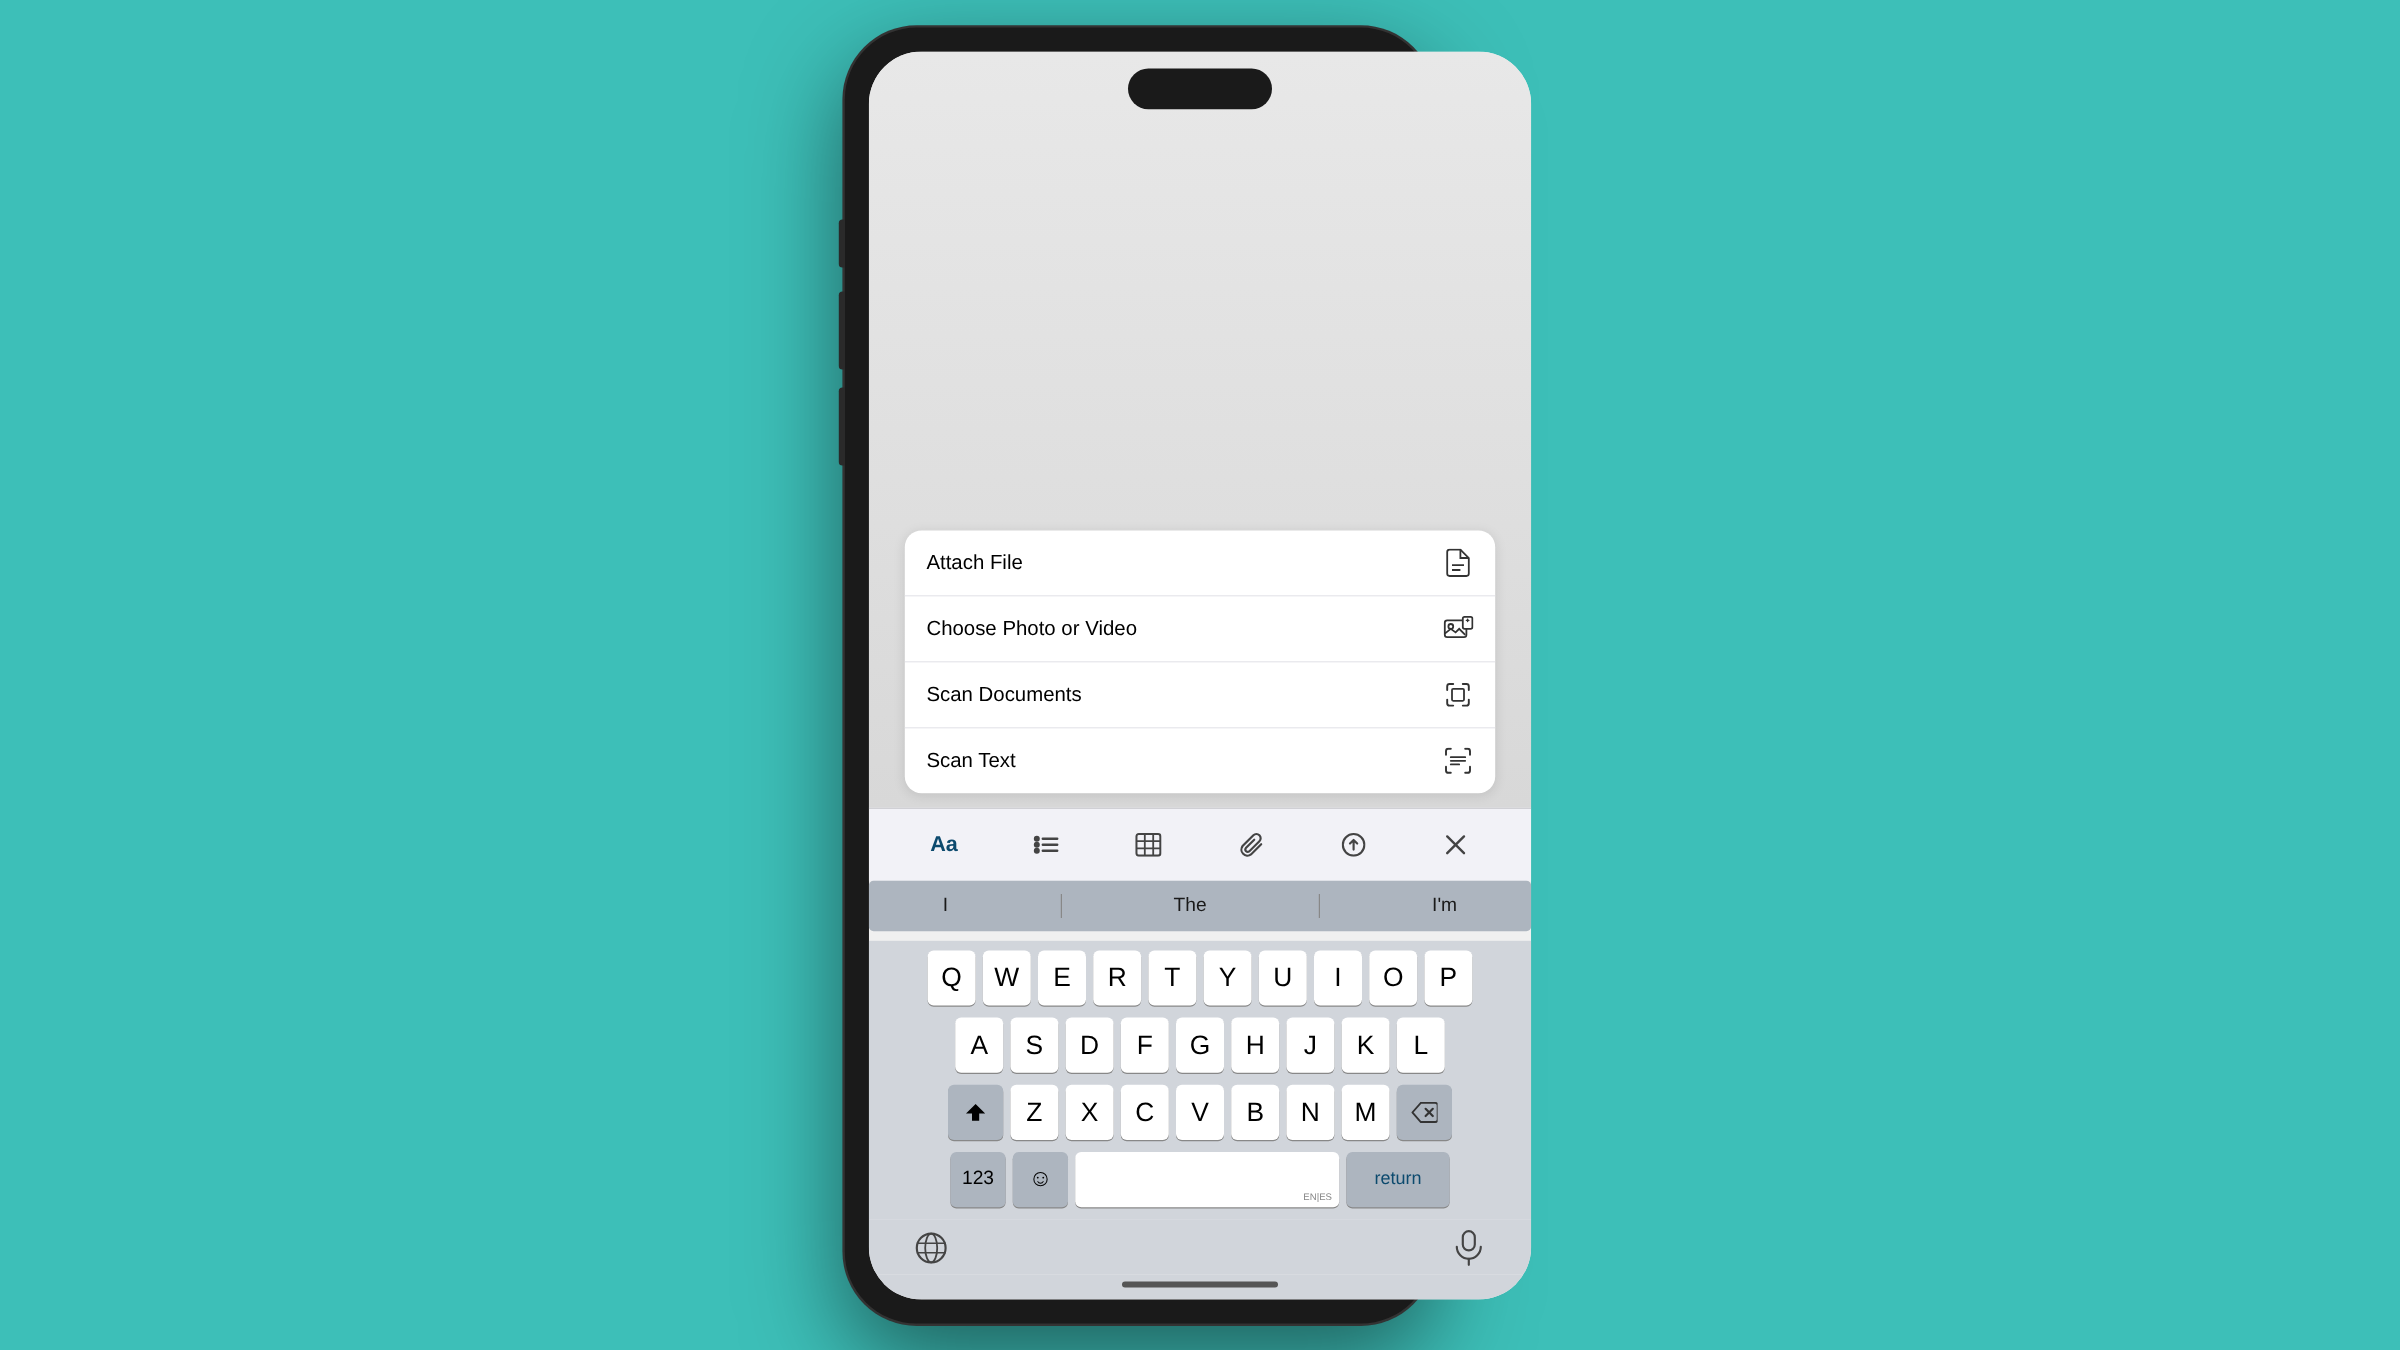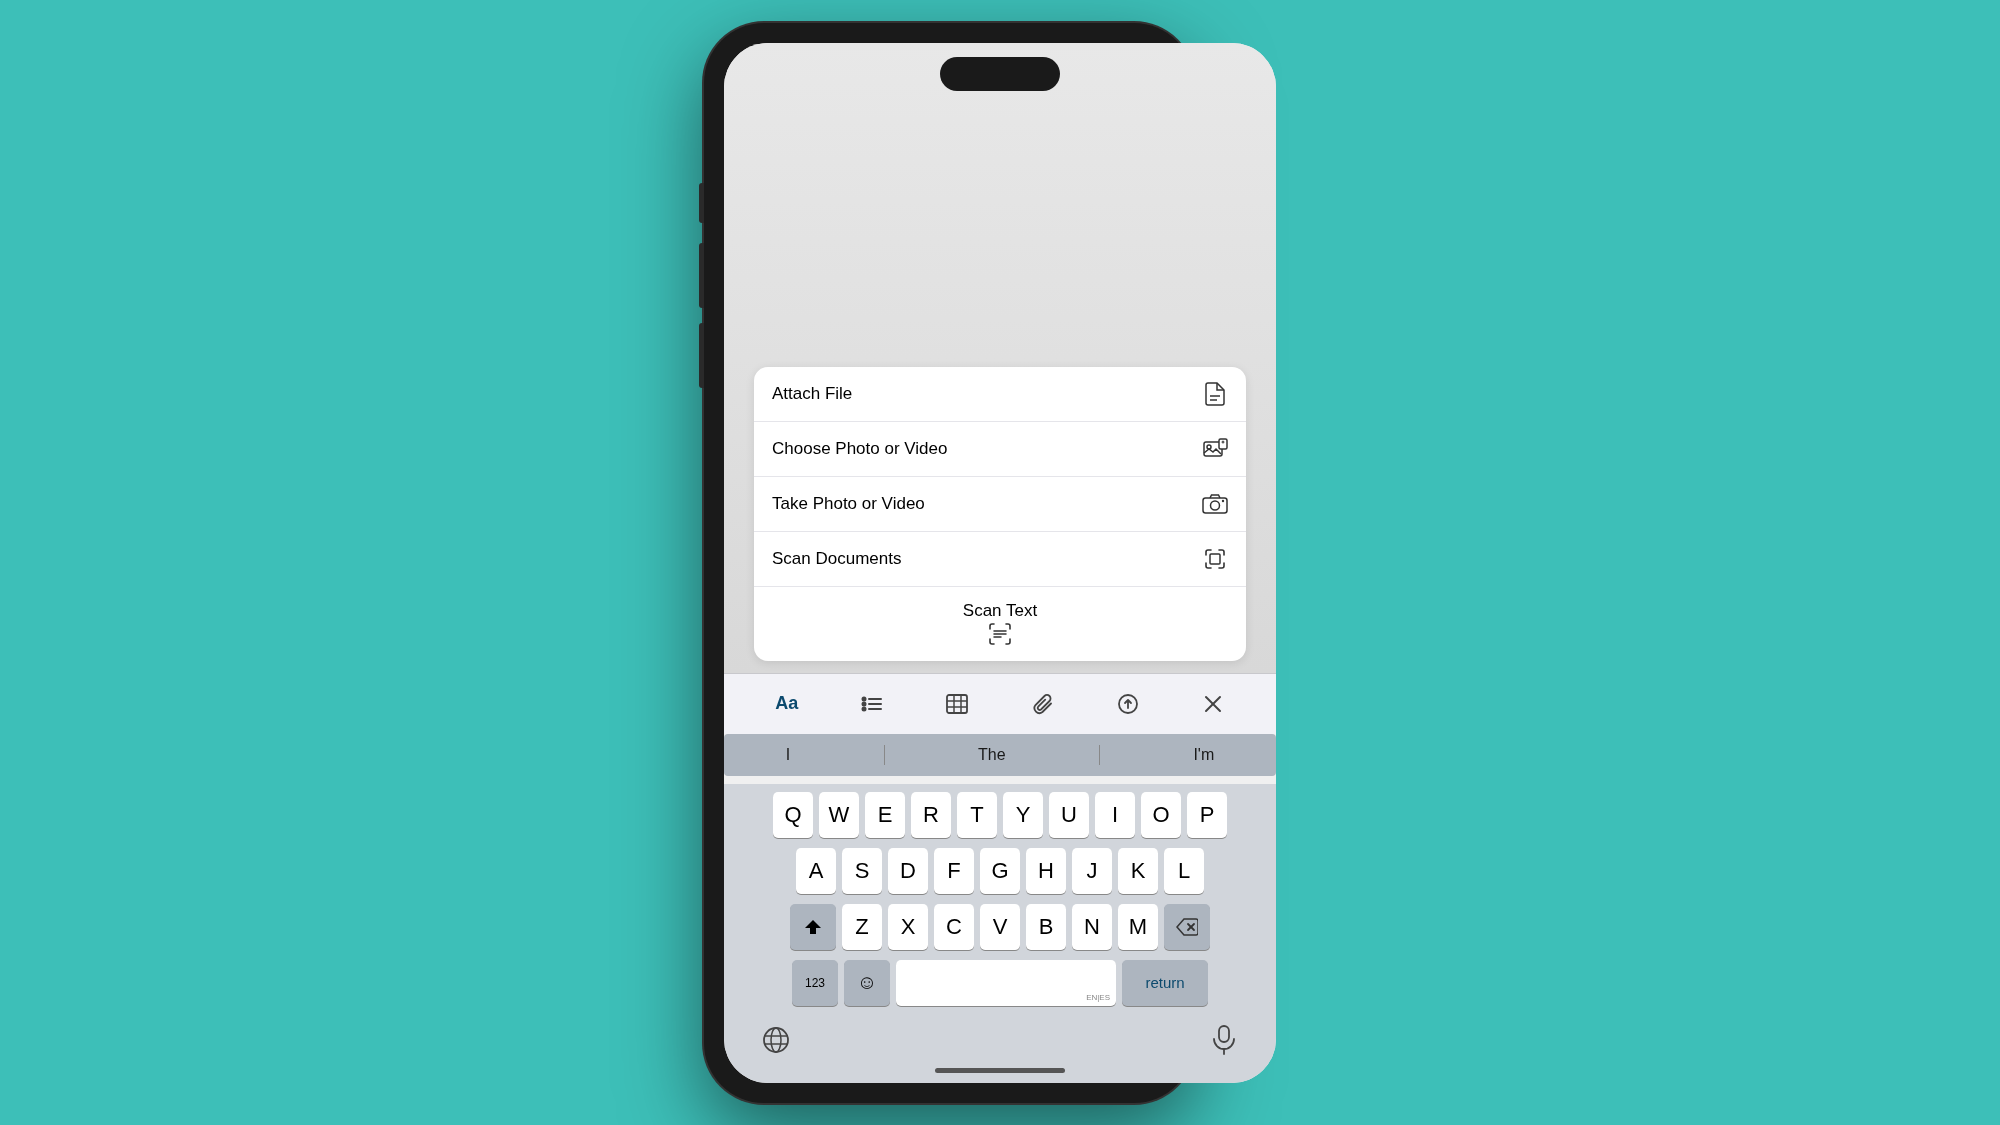--- a/index.html
+++ b/index.html
@@ -128,21 +128,20 @@
     .menu-item {
       display: flex;
       align-items: center;
       justify-content: space-between;
       padding: 14px 18px;
       cursor: pointer;
       border-bottom: 1px solid #e5e5ea;
     }
     .menu-item:last-child {
       border-bottom: none;
-      flex-direction: column;
     }
 
     .menu-item-label {
       font-size: 17px;
       color: #000;
       font-weight: 400;
     }
 
     .menu-item-icon {
       width: 26px;
@@ -253,21 +252,21 @@
     }
 
     .key-123 {
       background: #adb5bf;
       border-radius: 5px;
       width: 46px;
       height: 46px;
       display: flex;
       align-items: center;
       justify-content: center;
-      font-size: 12px;
+      font-size: 16px;
       color: #000;
       cursor: pointer;
       box-shadow: 0 1px 0 #888;
     }
 
     .key-emoji {
       background: #adb5bf;
       border-radius: 5px;
       width: 46px;
       height: 46px;
@@ -398,31 +397,20 @@
                 <svg width="26" height="22" viewBox="0 0 26 22" fill="none">
                   <rect x="2" y="4" width="18" height="14" rx="2" stroke="#333" stroke-width="1.5" fill="none"></rect>
                   <circle cx="7" cy="9" r="2" stroke="#333" stroke-width="1.5" fill="none"></circle>
                   <path d="M2 15l5-4 4 3 3-3 5 5" stroke="#333" stroke-width="1.5" fill="none"></path>
                   <rect x="17" y="1" width="8" height="10" rx="1.5" fill="white" stroke="#333" stroke-width="1.5"></rect>
                   <path d="M20 4h2M21 3v2" stroke="#333" stroke-width="1.2" stroke-linecap="round"></path>
                 </svg>
               </span>
             </div>
 
-            <div class="menu-item">
-              <span class="menu-item-label">Take Photo or Video</span>
-              <span class="menu-item-icon">
-                <svg width="26" height="20" viewBox="0 0 26 20" fill="none">
-                  <rect x="1" y="4" width="24" height="15" rx="2.5" stroke="#333" stroke-width="1.5" fill="none"></rect>
-                  <circle cx="13" cy="11.5" r="4.5" stroke="#333" stroke-width="1.5" fill="none"></circle>
-                  <path d="M8 4l1.5-3h7L18 4" stroke="#333" stroke-width="1.5" fill="none"></path>
-                  <circle cx="21" cy="7" r="1.2" fill="#333"></circle>
-                </svg>
-              </span>
-            </div>
 
             <div class="menu-item">
               <span class="menu-item-label">Scan Documents</span>
               <span class="menu-item-icon">
                 <svg width="24" height="24" viewBox="0 0 24 24" fill="none">
                   <path d="M3 8V5a2 2 0 012-2h3" stroke="#333" stroke-width="1.6" stroke-linecap="round"></path>
                   <path d="M21 8V5a2 2 0 00-2-2h-3" stroke="#333" stroke-width="1.6" stroke-linecap="round"></path>
                   <path d="M3 16v3a2 2 0 002 2h3" stroke="#333" stroke-width="1.6" stroke-linecap="round"></path>
                   <path d="M21 16v3a2 2 0 01-2 2h-3" stroke="#333" stroke-width="1.6" stroke-linecap="round"></path>
                   <rect x="7" y="7" width="10" height="10" rx="1" stroke="#333" stroke-width="1.5" fill="none"></rect>

